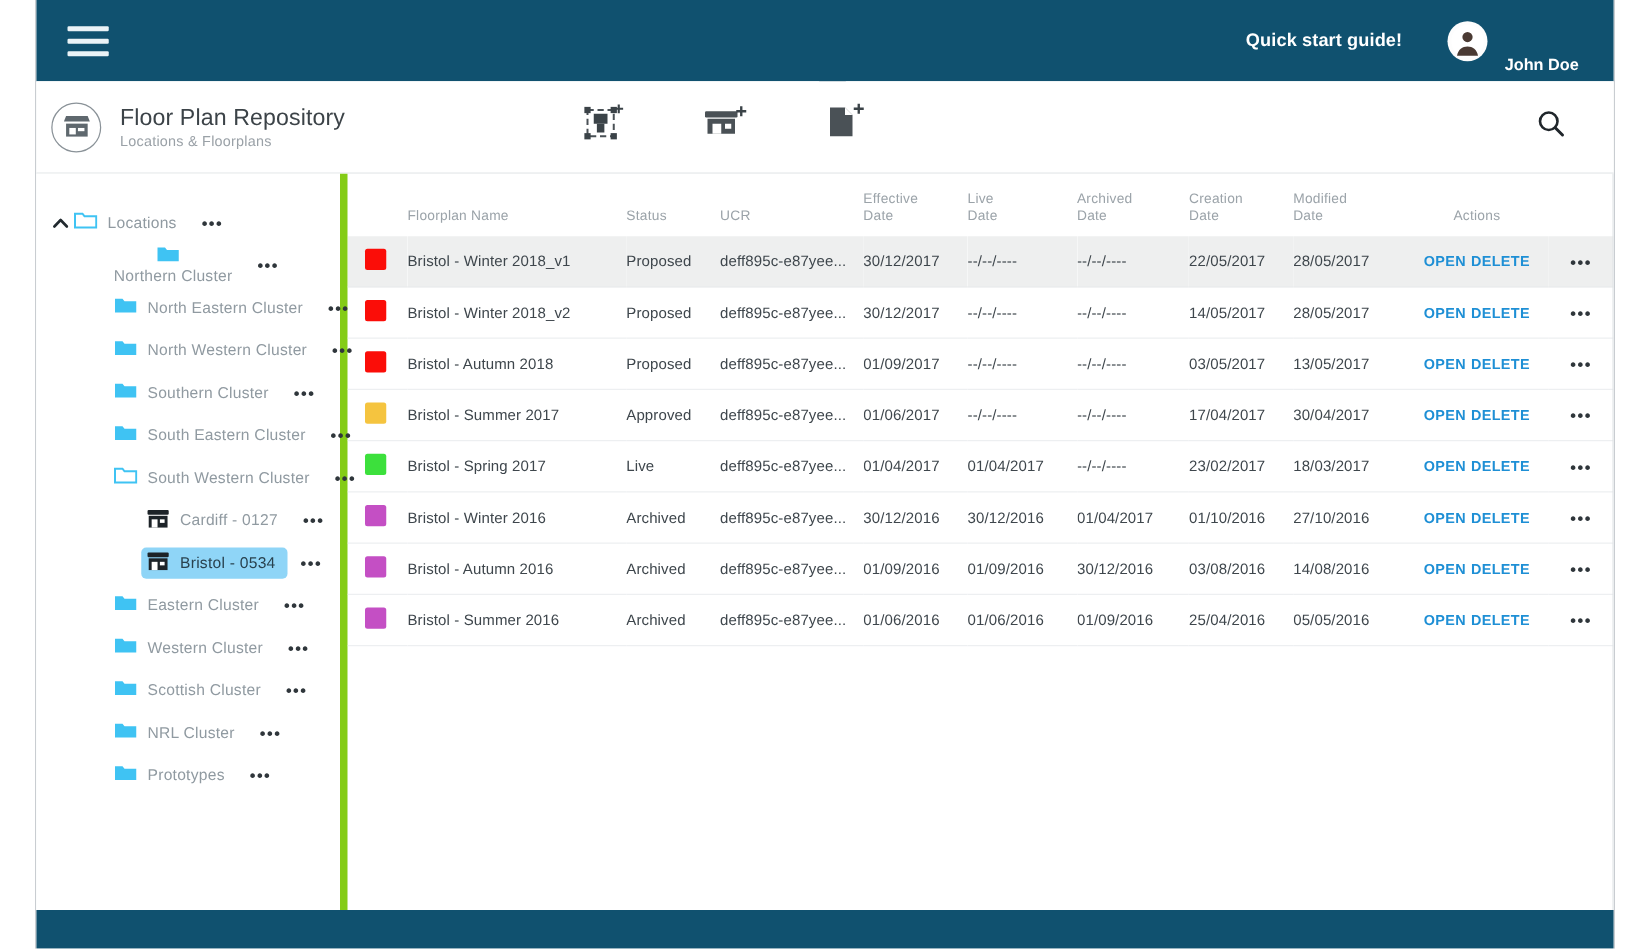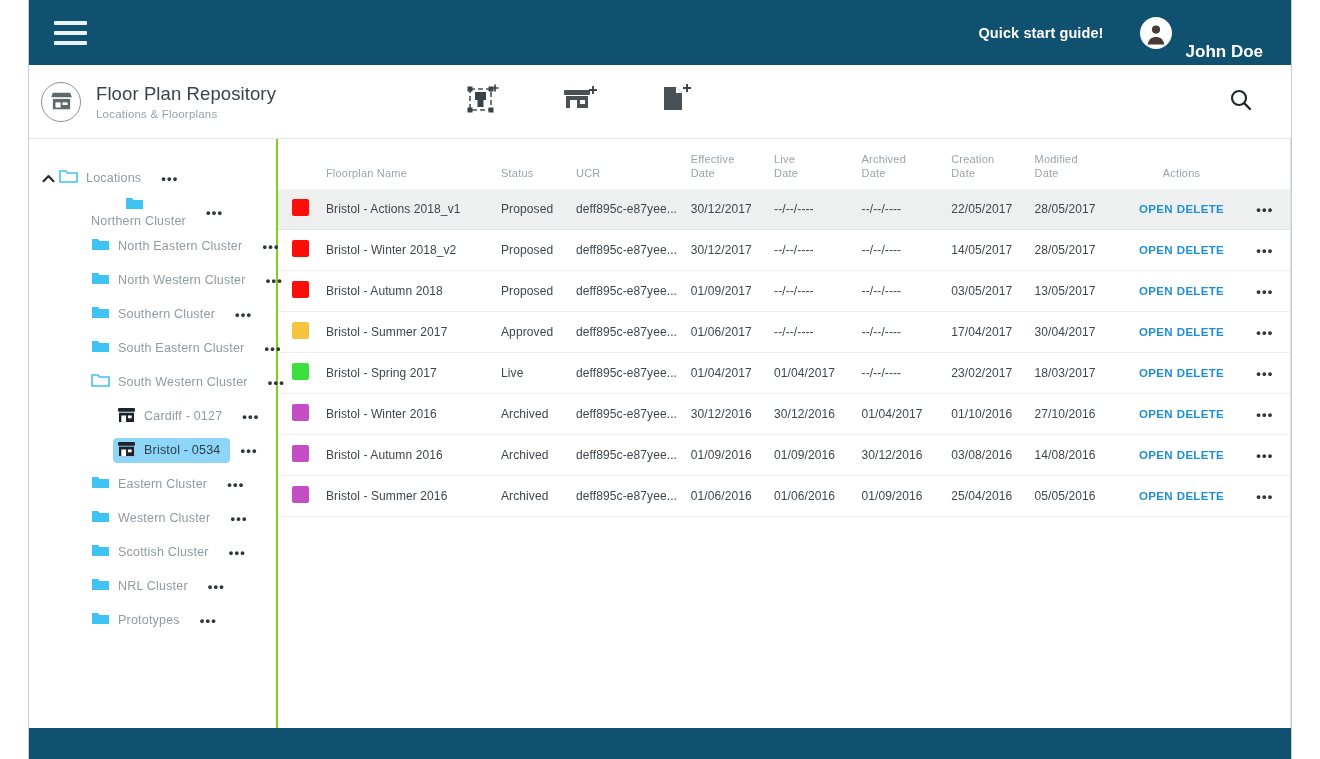--- a/index.html
+++ b/index.html
@@ -60,21 +60,21 @@
     color: #ffffff; font-size: 14.5px; font-weight: bold;
     cursor: pointer; margin-right: 36px; letter-spacing: .1px;
   }
   .avatar {
     width: 32px; height: 32px; border-radius: 50%;
     background: #fdfdfd;
     display: flex; align-items: center; justify-content: center;
     overflow: hidden; margin-right: 14px; cursor: pointer;
   }
   .user-name {
-    color: #ffffff; font-size: 17px; font-weight: bold; margin-top: 38px;
+    color: #ffffff; font-size: 13px; font-weight: bold; margin-top: 38px;
   }
   .nav-notch {
     position: absolute;
     left: 626px; top: 65px;
     width: 0; height: 0;
     border-left: 11px solid transparent;
     border-right: 11px solid transparent;
     border-top: 11px solid #1b4a66;
   }
 
@@ -110,21 +110,21 @@
 
   
   .body-area {
     position: absolute; left: 0; top: 139px;
     width: 100%; height: 589px;
     background: #ffffff;
     display: flex;
   }
   .sidebar {
     width: 249px;
-    border-right: 2px solid #84cc16;
+    border-right: 6px solid #84cc16;
     box-sizing: border-box;
     padding-top: 22px;
     background: #ffffff;
     flex: none;
   }
   .tree-row {
     display: flex; align-items: center;
     height: 34px;
     cursor: pointer;
     font-size: 12.5px;
@@ -465,21 +465,21 @@
                 <th title="Archived Date">Archived<br>Date</th>
                 <th title="Creation Date">Creation<br>Date</th>
                 <th title="Modified Date">Modified<br>Date</th>
                 <th style="text-align: center;">Actions</th>
                 <th></th>
               </tr>
           </thead>
           <tbody id="table-body">
               <tr class="row-selected">
                 <td style="padding-left: 14px;"><span class="swatch" style="background: rgb(251, 13, 8);"></span></td>
-                <td>Bristol - Actions 2018_v1</td>
+                <td>Bristol - Winter 2018_v1</td>
                 <td>Proposed</td>
                 <td class="ucr">deff895c-e87yee...</td>
                 <td>30/12/2017</td>
                 <td class="dash">--/--/----</td>
                 <td class="dash">--/--/----</td>
                 <td>22/05/2017</td>
                 <td>28/05/2017</td>
                 <td style="text-align: center;"><span class="act">OPEN</span><span class="act">DELETE</span></td>
                 <td style="text-align: center;"><span class="row-dots">•••</span></td>
               </tr>

